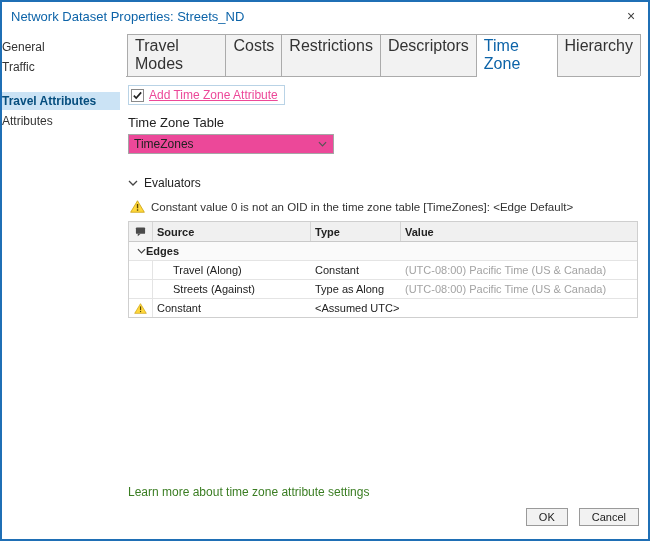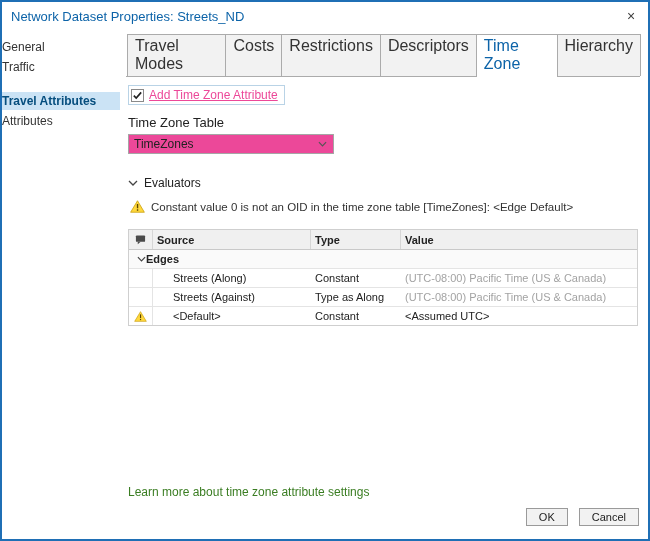--- a/index.html
+++ b/index.html
@@ -53,21 +53,21 @@
   .dropdown-arrow { width: 12px; display: flex; justify-content: center; }
 
   
   .section-header { display: flex; align-items: center; gap: 6px; margin-top: 22px; font-size: 12px; color: #222; cursor: default; }
 
   
   .warning-line { display: flex; align-items: center; gap: 6px; margin-top: 10px; padding-left: 2px; }
   .warning-text { font-size: 11.5px; color: #333; }
 
   
-  .grid { margin-top: 16px; border: 1px solid #cfcfcf; font-size: 11px; color: #222; text-align: right; }
+  .grid { margin-top: 8px; border: 1px solid #cfcfcf; font-size: 11px; color: #222; text-align: right; }
   .grid-row { display: grid; grid-template-columns: 24px 158px 90px 1fr; align-items: center; border-bottom: 1px solid #e4e4e4; background: #fff; }
   .grid-row:last-child { border-bottom: none; }
   .grid-header { background: #f0f0f0; border-bottom: 1px solid #c9c9c9; font-weight: bold; }
   .grid-cell { padding: 2px 4px; height: 18px; display: flex; align-items: center; overflow: hidden; white-space: nowrap; }
   .grid-cell.icon-cell { justify-content: center; padding: 1px; border-right: 1px solid #e4e4e4; }
   .grid-header .grid-cell { border-right: 1px solid #d6d6d6; height: 19px; }
   .grid-header .grid-cell:last-child { border-right: none; }
   .group-row { grid-column: 1 / -1; display: flex; align-items: center; padding: 2px 4px 2px 8px; height: 18px; background: #fafafa; font-weight: bold; }
   .indent { padding-left: 20px; }
   .muted { color: #a3a3a3; }
@@ -164,41 +164,40 @@
             <div class="group-row">
               <svg width="9" height="6" viewBox="0 0 10 6">
                 <path d="M1 1 L5 5 L9 1" stroke="#444" stroke-width="1.3" fill="none"></path>
               </svg>
               <span>Edges</span>
             </div>
           </div>
 
           <div class="grid-row">
             <div class="grid-cell icon-cell"></div>
-            <div class="grid-cell indent">Streets (Along)</div>
+            <div class="grid-cell indent">Travel (Along)</div>
             <div class="grid-cell">Constant</div>
             <div class="grid-cell muted">(UTC-08:00) Pacific Time (US &amp; Canada)</div>
           </div>
 
           <div class="grid-row">
             <div class="grid-cell icon-cell"></div>
             <div class="grid-cell indent">Streets (Against)</div>
             <div class="grid-cell">Type as Along</div>
             <div class="grid-cell muted">(UTC-08:00) Pacific Time (US &amp; Canada)</div>
           </div>
 
           <div class="grid-row">
             <div class="grid-cell icon-cell">
               <svg width="13" height="11" viewBox="0 0 16 14">
                 <path d="M8 0.8 L15.4 13.2 H0.6 Z" fill="#ffd83d" stroke="#c79a00" stroke-width="0.8"></path>
                 <rect x="7.3" y="4.3" width="1.5" height="4.6" fill="#5a4500"></rect>
                 <rect x="7.3" y="10" width="1.5" height="1.6" fill="#5a4500"></rect>
               </svg>
             </div>
-            <div class="grid-cell indent">&lt;Default&gt;</div>
             <div class="grid-cell">Constant</div>
             <div class="grid-cell">&lt;Assumed UTC&gt;</div>
           </div>
         </div>
 
         <div class="learn-link">Learn more about time zone attribute settings</div>
 
       </div>
     </div>
   </div>

